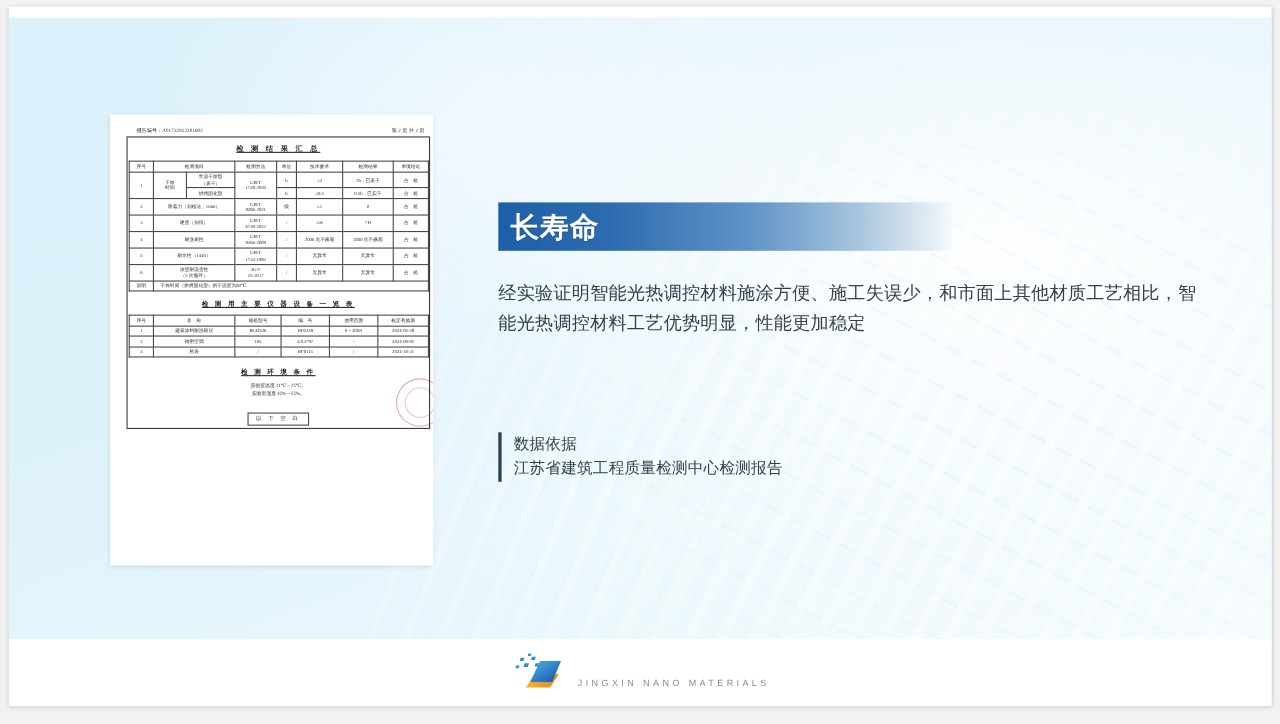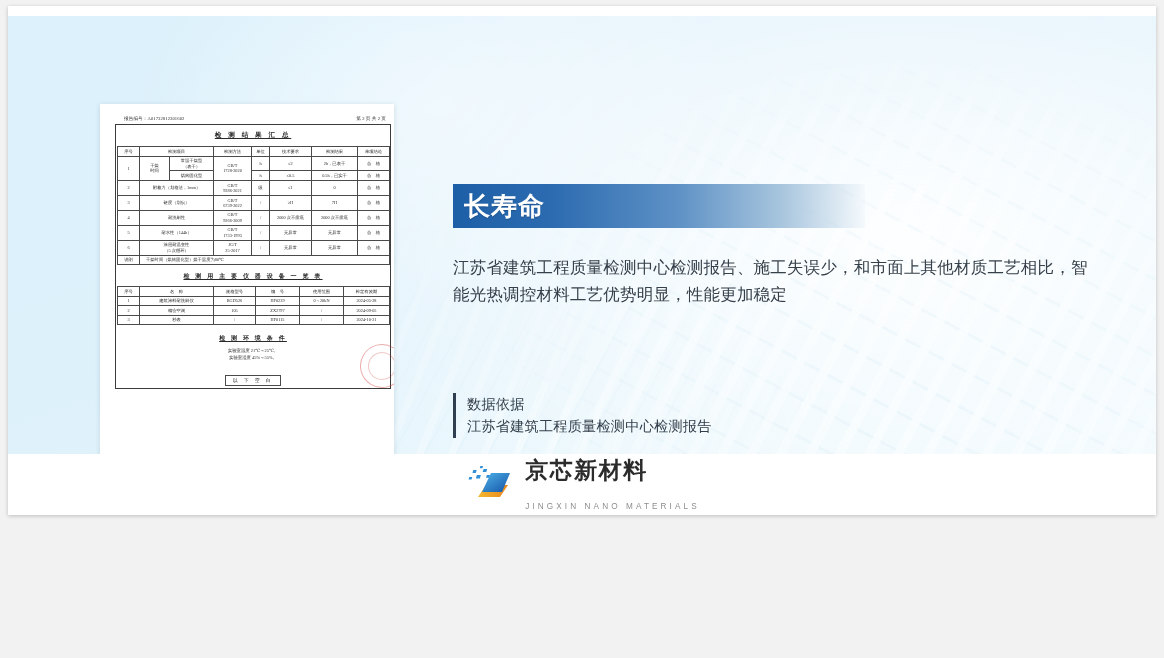--- a/index.html
+++ b/index.html
@@ -7,21 +7,21 @@
     width: 1164px; height: 658px;
     font-family: "Liberation Sans", "DejaVu Sans", sans-serif;
     background: #f2f2f2;
     overflow: hidden;
   }
 
   
   #slide {
     position: absolute;
     left: 8px; top: 6px;
-    width: 1148px; height: 509px;
+    width: 1148px; height: 636px;
     background: #ffffff;
     box-shadow: 0 1px 4px rgba(0,0,0,.22);
     overflow: hidden;
   }
 
   
   #canvas {
     position: absolute;
     left: 0; top: 10px;
     width: 1148px; height: 575px;
@@ -305,21 +305,21 @@
         <div class="seal"></div>
       </div>
     </div>
 
     <div id="right">
 
       <div id="banner">
         <h1>长寿命</h1>
       </div>
 
-      <div class="para" id="p1">江苏省建筑工程质量检测中心检测报告、施工失误少，和市面上其他材质工艺相比，智能光热调控材料工艺优势明显，性能更加稳定</div>
+      <div class="para" id="p1">经实验证明智能光热调控材料施涂方便、施工失误少，和市面上其他材质工艺相比，智能光热调控材料工艺优势明显，性能更加稳定</div>
 
       <div id="foot">
         <div>数据依据</div>
         <div>江苏省建筑工程质量检测中心检测报告</div>
       </div>
     </div>
   </div>
 
   <div id="footer">
     <div id="logo">
@@ -341,18 +341,17 @@
             <rect x="16" y="11" width="4" height="3.4" transform="skewX(-16)"></rect>
             <rect x="11" y="6" width="3.4" height="3" transform="skewX(-16)"></rect>
             <rect x="21" y="5" width="3.6" height="3.1" transform="skewX(-16)"></rect>
             <rect x="9" y="13" width="3" height="2.6" transform="skewX(-16)"></rect>
             <rect x="26" y="11" width="3.2" height="2.8" transform="skewX(-16)"></rect>
             <rect x="17" y="2" width="2.6" height="2.3" transform="skewX(-16)"></rect>
           </g>
         </svg>
       </div>
       <div id="logo-text">
-        <div id="logo-cn">京芯新材料</div>
         <div id="logo-en">JINGXIN NANO MATERIALS</div>
       </div>
     </div>
   </div>
 </div>
 
 </body></html>

